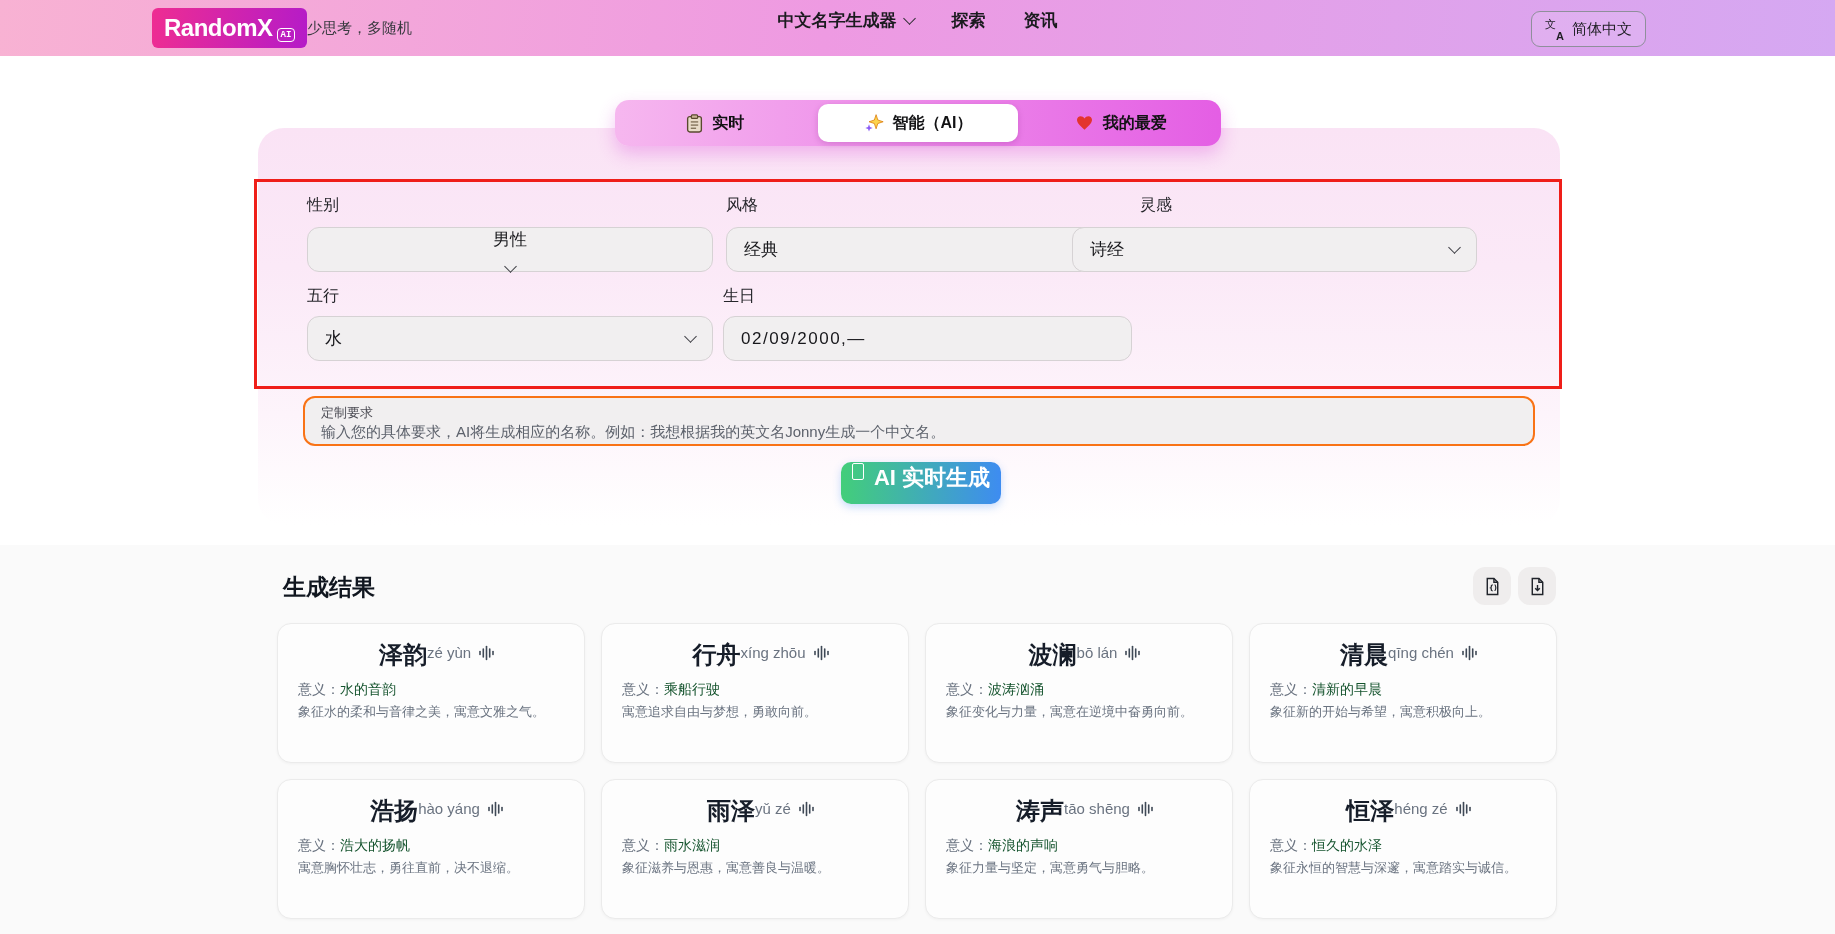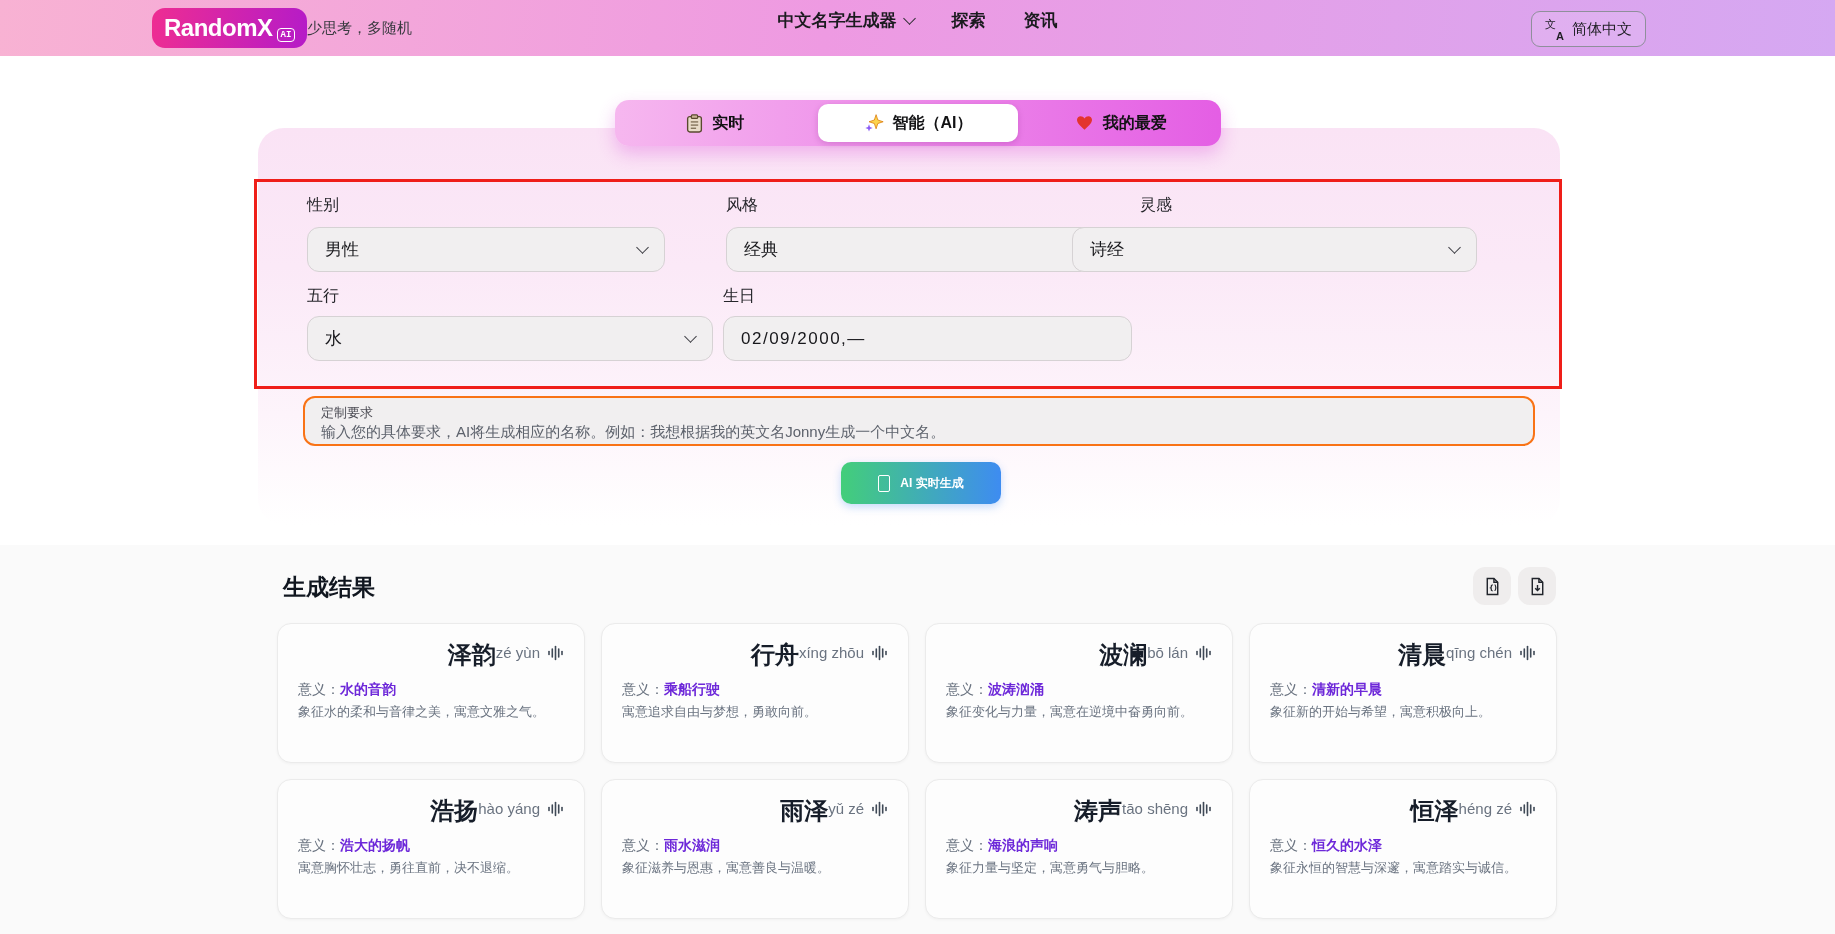--- a/index.html
+++ b/index.html
@@ -3,21 +3,21 @@
 <meta charset="utf-8">
 <title>RandomX</title>
 <style>
   html,body{margin:0;padding:0;background:#fff;}
   .canvas{position:relative;width:1835px;height:934px;overflow:hidden;background:#ffffff;
           font-family:"Liberation Sans","DejaVu Sans",sans-serif;}
 
   
   .header{position:absolute;left:0;top:0;width:1835px;height:56px;
           background:linear-gradient(95deg,#f8b2d3 0%,#ee9ae2 45%,#d5a8f2 100%);}
-  .logo{position:absolute;left:152px;top:8px;height:40px;padding:0 12px;border-radius:13px;
+  .logo{position:absolute;left:152px;top:8px;height:40px;padding:0 12px;border-radius:6px;
         background:linear-gradient(95deg,#ee2d92,#b51bc8);display:flex;align-items:center;cursor:pointer;}
   .logo-text{color:#fff;font-weight:800;font-size:24px;letter-spacing:-.5px;line-height:40px;}
   .ai-badge{color:#fff;border:1.5px solid #fff;border-radius:4px;font-size:9px;font-weight:700;
             padding:1px 3px;margin-left:4px;align-self:flex-end;margin-bottom:6px;font-family:Liberation Mono, monospace;}
   .tagline{position:absolute;left:307px;top:0;height:56px;display:flex;align-items:center;
            font-size:15px;color:#3b3b41;}
   .nav{position:absolute;left:50%;top:0;transform:translateX(-50%);height:40px;
        display:flex;align-items:center;gap:38px;}
   .nav-item{font-size:17px;font-weight:600;color:#1b1b1f;display:flex;align-items:center;gap:8px;cursor:pointer;white-space:nowrap;}
   .chev{width:8px;height:8px;border-right:1.7px solid #2a2a2e;border-bottom:1.7px solid #2a2a2e;
@@ -48,42 +48,42 @@
   .sel{position:absolute;height:45px;box-sizing:border-box;background:#f1eff0;border:1px solid #d6d2d4;
        border-radius:12px;display:flex;align-items:center;justify-content:space-between;
        padding:0 17px;font-size:17px;color:#17171b;cursor:pointer;z-index:2;}
   .sel .chev{border-color:#3c3c42;}
   .date-val{letter-spacing:1.5px;}
   .request-box{position:absolute;left:303px;top:396px;width:1232px;height:50px;box-sizing:border-box;
                background:#f1eff0;border:2px solid #f97316;border-radius:12px;padding:6px 16px;cursor:text;z-index:2;}
   .request-line1{font-size:13px;color:#4e4e56;line-height:17px;}
   .request-line2{font-size:15px;color:#5d626c;line-height:21px;}
   .gen-btn{position:absolute;left:841px;top:462px;width:160px;height:42px;border:none;border-radius:10px;
-           background:linear-gradient(90deg,#43ce7a,#3e8cf1);color:#fff;font-size:12px;font-weight:700;
-           display:flex;align-items:center;justify-content:center;gap:10px;cursor:pointer;
+           background:linear-gradient(90deg,#43ce7a,#3e8cf1);color:#fff;font-size:22px;font-weight:700;
+           display:flex;align-items:flex-start;justify-content:center;gap:10px;cursor:pointer;
            font-family:inherit;z-index:2;box-shadow:0 3px 8px rgba(62,140,241,.3);}
   .tofu{width:10px;height:15px;border:1.5px solid #fff;border-radius:2px;flex:none;}
 
   
   .results-bg{position:absolute;left:0;top:545px;width:1835px;height:389px;background:#fafafa;}
   .results-title{position:absolute;left:283px;top:572px;font-size:23px;font-weight:800;color:#10161f;}
   .export-btn{position:absolute;top:567px;width:38px;height:38px;border-radius:12px;background:#efeded;
               border:none;display:flex;align-items:center;justify-content:center;cursor:pointer;}
   .export-btn.b1{left:1473px;}
   .export-btn.b2{left:1518px;}
   .cards{position:absolute;left:277px;top:623px;display:grid;grid-template-columns:repeat(4,308px);
          grid-auto-rows:140px;gap:16px;}
   .card{background:#fdfdfd;border:1px solid #ebebeb;border-radius:14px;padding:16px 20px;
         box-sizing:border-box;box-shadow:0 1px 3px rgba(0,0,0,.04);}
-  .card-top{display:flex;justify-content:flex-end;align-items:flex-start;margin-left:12px;}
+  .card-top{display:flex;justify-content:center;align-items:flex-start;margin-left:12px;}
   .card-name{font-size:24px;font-weight:800;color:#161d29;line-height:30px;}
   .card-pin{display:flex;align-items:center;gap:7px;font-size:15px;color:#6a7380;margin-top:4px;}
   .card-meaning{margin-top:11px;font-size:14px;color:#39404c;}
   .mlabel{color:#6a7380;}
-  .mval{font-weight:700;color:#6d28d9;}
+  .mval{font-weight:400;color:#14532d;}
   .card-desc{margin-top:4px;font-size:13px;color:#6a7380;line-height:17px;}
   .wave{cursor:pointer;flex:none;}
 </style>
 </head>
 <body>
 
 <div class="canvas">
 
   <div class="header">
     <div class="logo">
@@ -141,21 +141,21 @@
       <span>我的最爱</span>
     </div>
   </div>
 
   <div class="redbox"></div>
 
   <div class="form-label" style="left:307px;top:195px;">性别</div>
   <div class="form-label" style="left:726px;top:195px;">风格</div>
   <div class="form-label" style="left:1140px;top:195px;">灵感</div>
 
-  <div class="sel" style="left:307px;top:227px;width:358px;">
+  <div class="sel" style="left:307px;top:227px;width:406px;flex-direction:column;">
     <span>男性</span>
     <span class="chev"></span>
   </div>
   <div class="sel" style="left:726px;top:227px;width:406px;">
     <span>经典</span>
     <span class="chev"></span>
   </div>
   <div class="sel" style="left:1072px;top:227px;width:405px;">
     <span>诗经</span>
     <span class="chev"></span>

